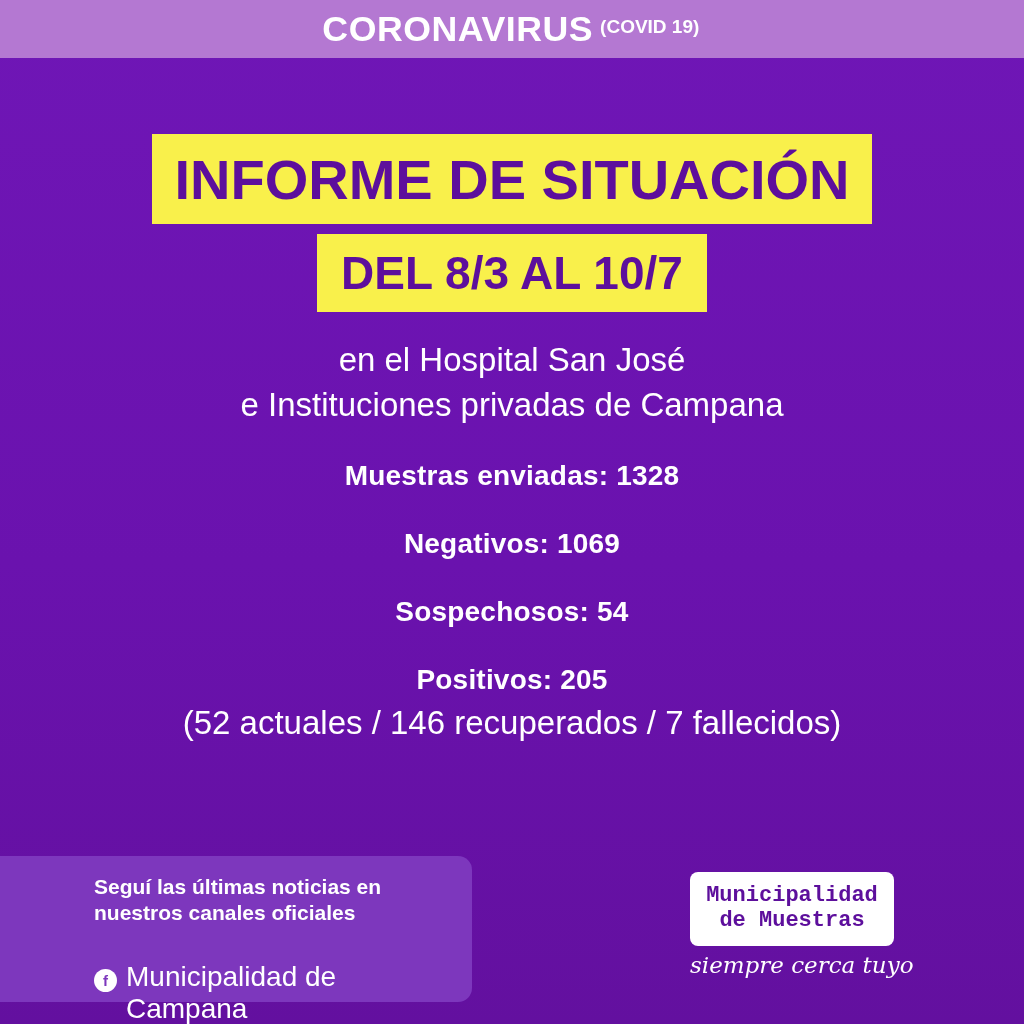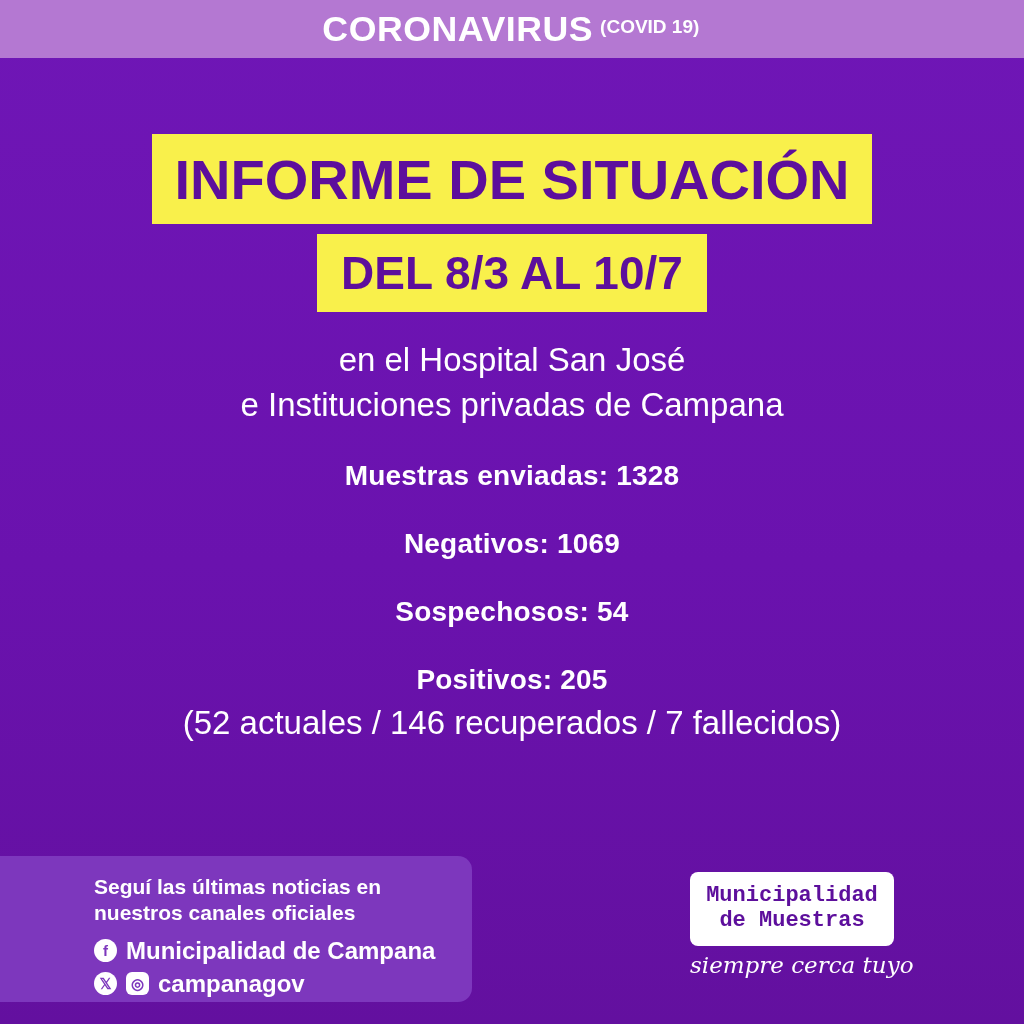--- a/index.html
+++ b/index.html
@@ -147,22 +147,23 @@
     font-size: 15px;
     font-weight: bold;
     margin-right: 9px;
     flex: 0 0 auto;
     line-height: 1;
   }
   .social-icon.sq {
     border-radius: 6px;
   }
   .social-text {
-    font-size: 24px;
-    font-weight: 700;
+    font-size: 28px;
+    font-weight: 400;
+    margin-top: 24px;
   }
 
   
   .logo-box {
     position: absolute;
     left: 690px;
     top: 872px;
     width: 204px;
     height: 74px;
     background: #ffffff;

